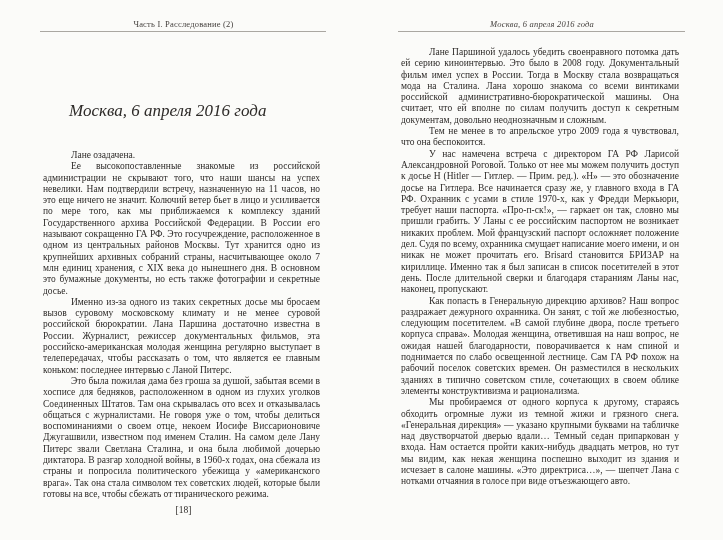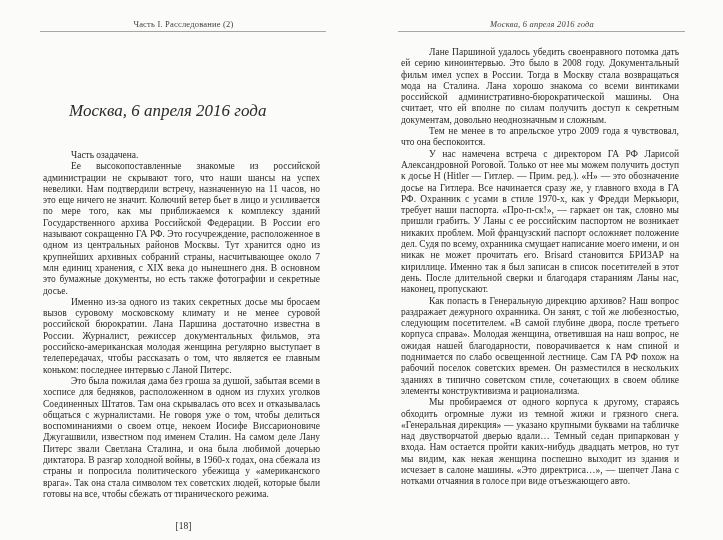--- a/index.html
+++ b/index.html
@@ -51,34 +51,34 @@
   .para {
     margin: 0;
     text-indent: 28px;
     hyphens: auto; -webkit-hyphens: auto;
     word-spacing: -0.2px;
   }
 
   .page-number {
     position: absolute; top: 505px; left: 0; right: 0;
     text-align: center;
-    font-size: 9.5px; color: #2d2a28; margin-top: 16px;
+    font-size: 9.5px; color: #2d2a28;
   }
 </style>
 </head>
 <body>
 
 <div class="spread">
 
   <section class="page page-left">
     <div class="running-head">Часть I. Расследование (2)</div>
     <div class="head-rule"></div>
     <h1 class="chapter-title">Москва, 6 апреля 2016 года</h1>
     <div class="body-text">
-        <p class="para" lang="ru">Часть озадачена.</p>
+        <p class="para" lang="ru">Лане озадачена.</p>
         <p class="para" lang="ru">Ее высокопоставленные знакомые из российской администрации не скрывают того, что наши шансы на успех невелики. Нам подтвердили встречу, назначенную на 11 часов, но это еще ничего не значит. Колючий ветер бьет в лицо и усиливается по мере того, как мы приближаемся к комплексу зданий Государственного архива Российской Федерации. В России его называют сокращенно ГА РФ. Это госучреждение, расположенное в одном из центральных районов Москвы. Тут хранится одно из крупнейших архивных собраний страны, насчитывающее около 7 млн единиц хранения, с XIX века до нынешнего дня. В основном это бумажные документы, но есть также фотографии и секретные досье.</p>
         <p class="para" lang="ru">Именно из-за одного из таких секретных досье мы бросаем вызов суровому московскому климату и не менее суровой российской бюрократии. Лана Паршина достаточно известна в России. Журналист, режиссер документальных фильмов, эта российско-американская молодая женщина регулярно выступает в телепередачах, чтобы рассказать о том, что является ее главным коньком: последнее интервью с Ланой Питерс.</p>
         <p class="para" lang="ru">Это была пожилая дама без гроша за душой, забытая всеми в хосписе для бедняков, расположенном в одном из глухих уголков Соединенных Штатов. Там она скрывалась ото всех и отказывалась общаться с журналистами. Не говоря уже о том, чтобы делиться воспоминаниями о своем отце, некоем Иосифе Виссарионовиче Джугашвили, известном под именем Сталин. На самом деле Лану Питерс звали Светлана Сталина, и она была любимой дочерью диктатора. В разгар холодной войны, в 1960-х годах, она сбежала из страны и попросила политического убежища у «американского врага». Так она стала символом тех советских людей, которые были готовы на все, чтобы сбежать от тиранического режима.</p>
       </div>
     <div class="page-number">[18]</div>
   </section>
 
   <section class="page page-right">
     <div class="running-head italic">Москва, 6 апреля 2016 года</div>
     <div class="head-rule"></div>

